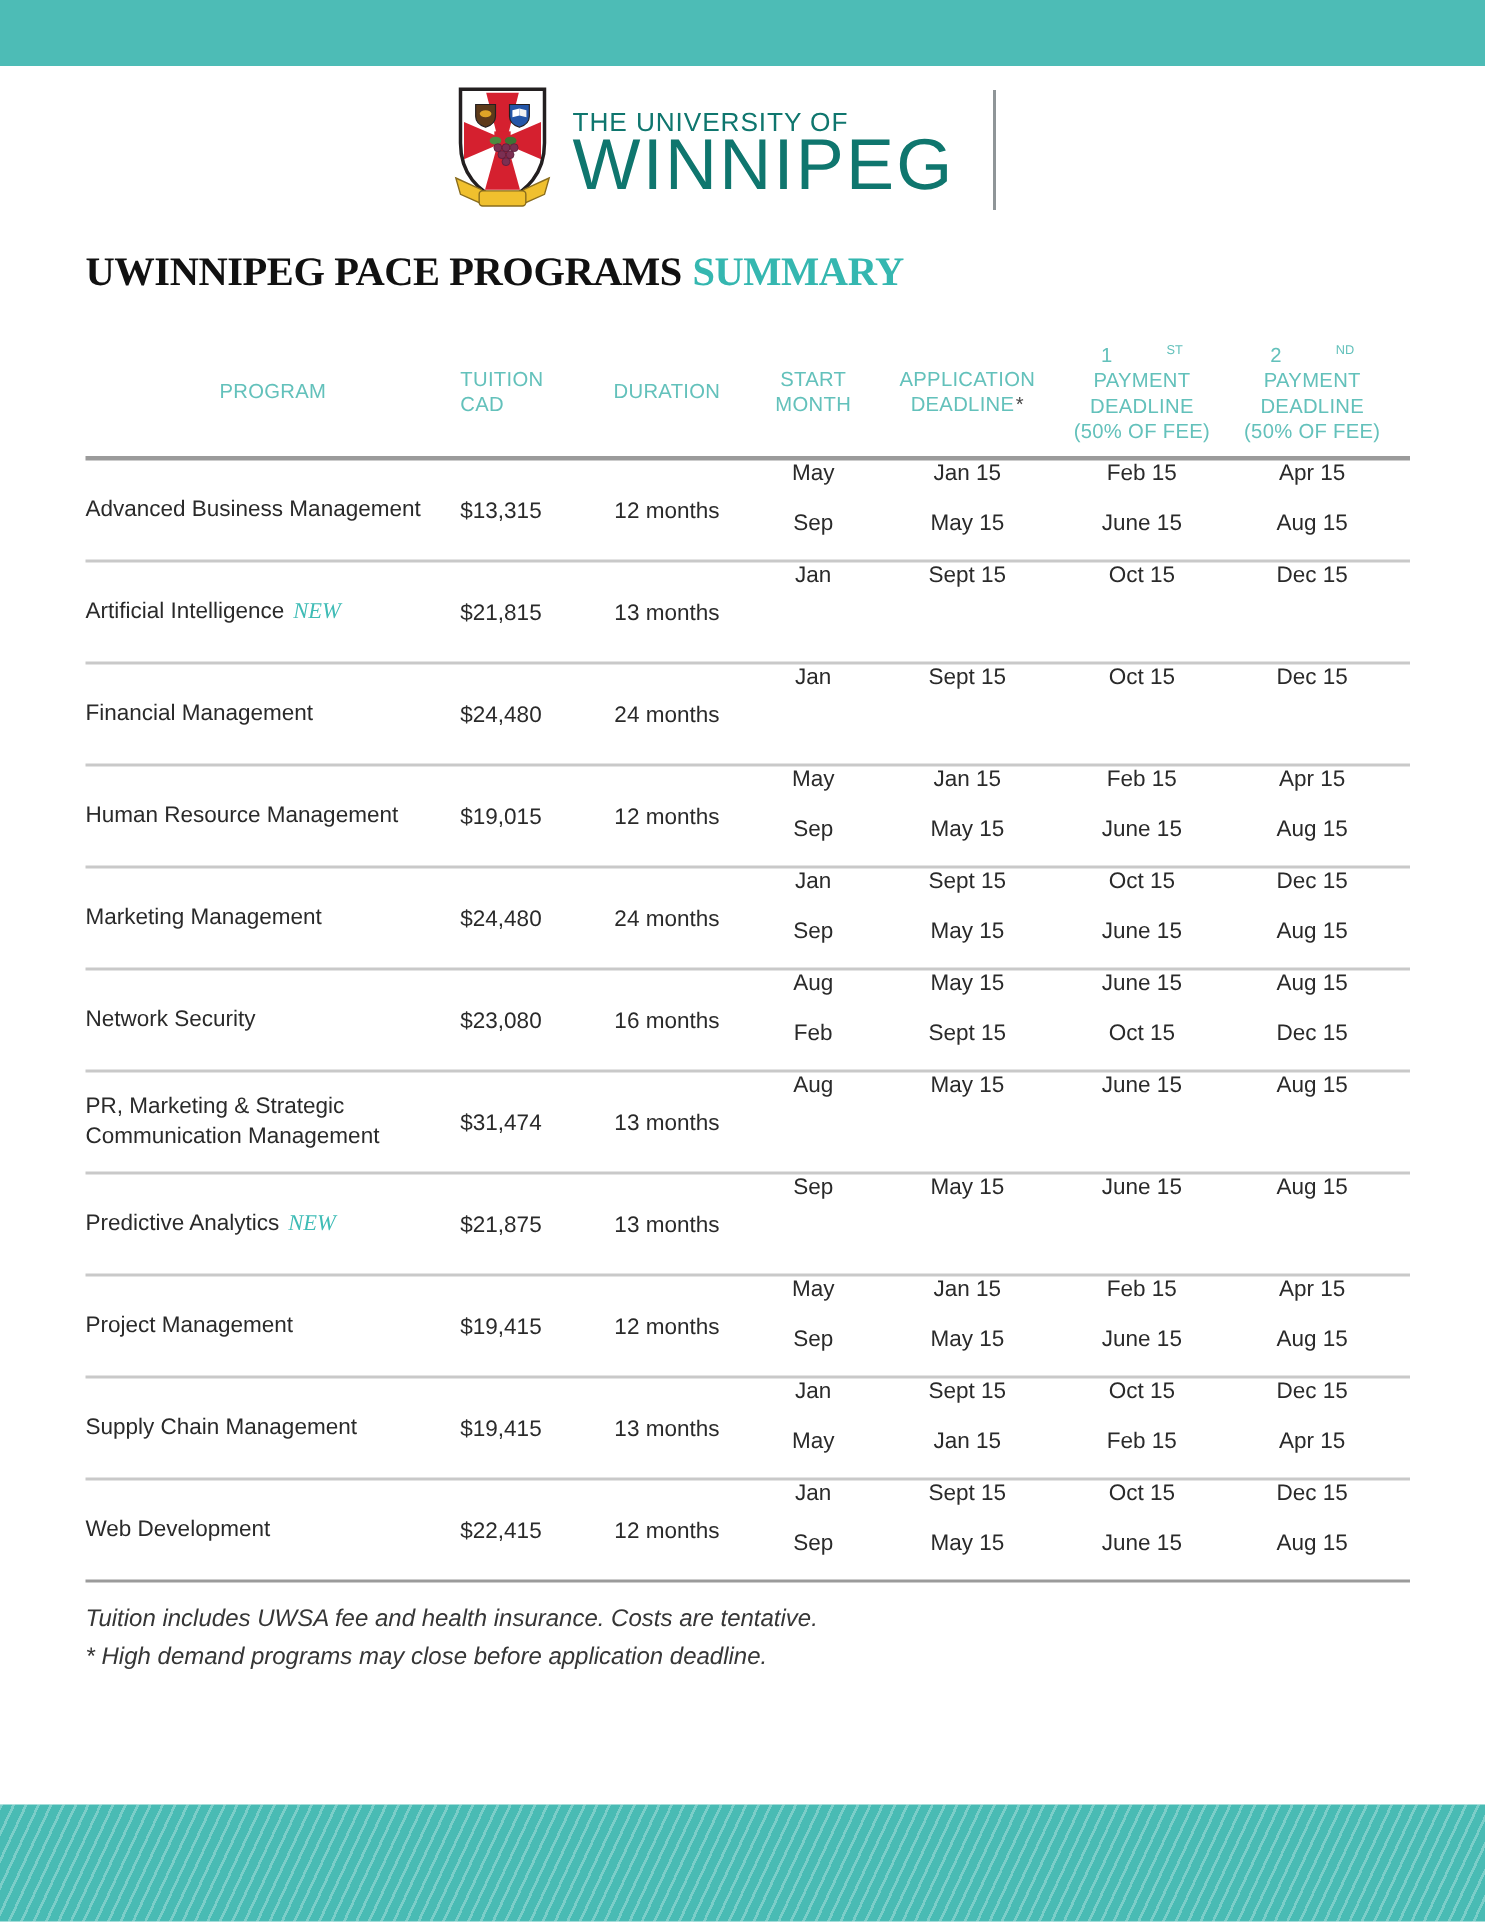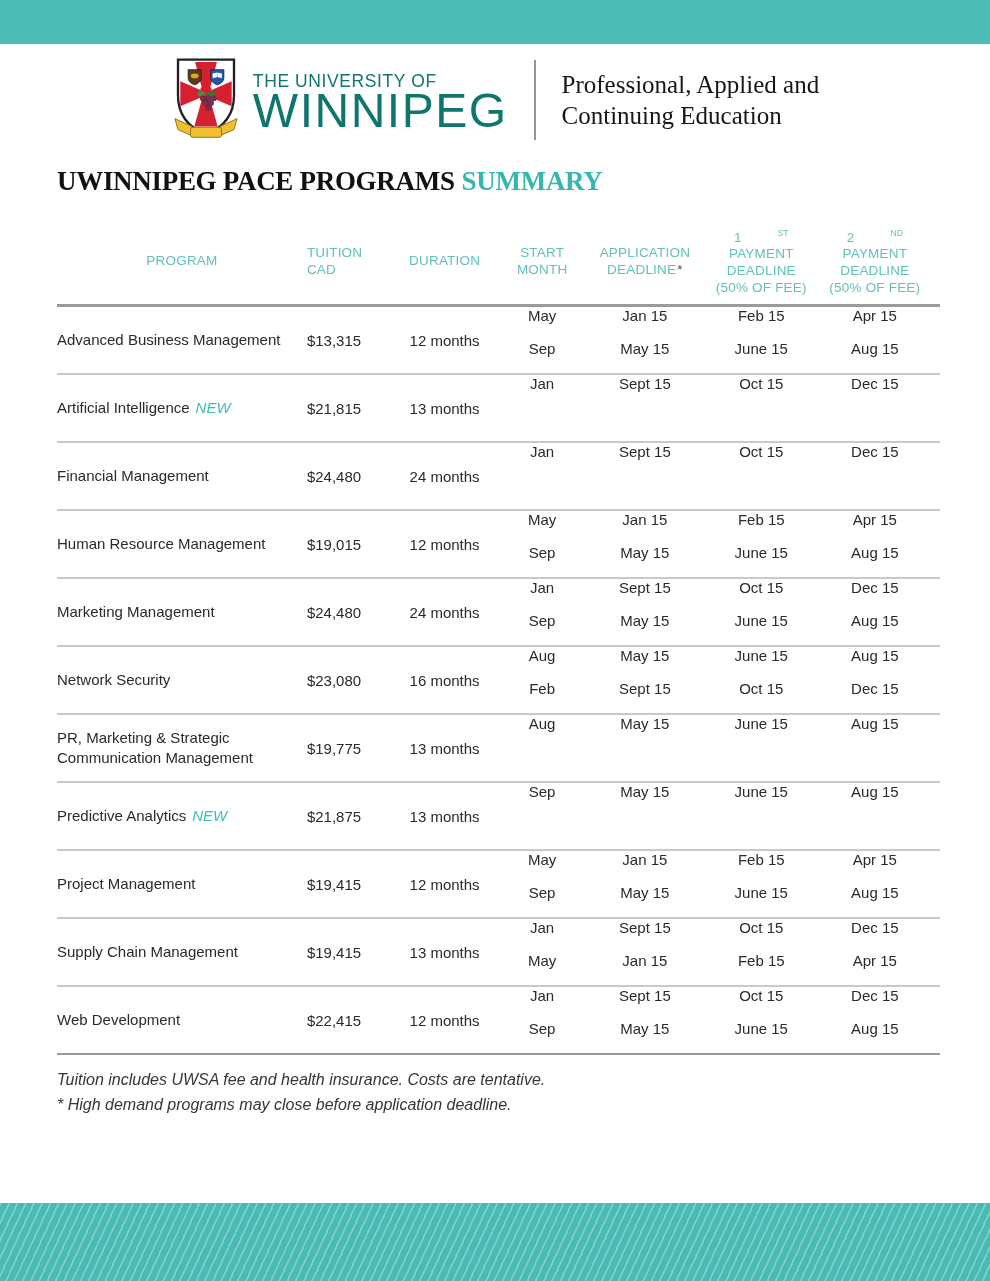--- a/index.html
+++ b/index.html
@@ -47,21 +47,21 @@
   .ic-start { width:16.1%; text-align:center; }
   .ic-app   { width:31.4%; text-align:center; }
   .ic-p1    { width:22.4%; text-align:center; }
   .ic-p2    { width:30.1%; text-align:center; }
   .thead .intakes-area { flex-direction:row; align-items:center; }
   .thead .hc { display:block; }
   .trow { display:flex; align-items:center; min-height:68px; border-bottom:2px solid #c9c9c9;
           font-size:15px; color:#2a2a2a; }
   .trow:last-child { border-bottom:2px solid #9b9b9b; }
   .cell.c-program { padding-right:14px; line-height:20px; }
-  .new { color:#3fbcb6; font-style:italic; margin-left:6px; }
+  .new { color:#3fbcb6; font-style:italic; margin-left:6px;font-family:Liberation Serif, serif; }
   
   .notes { margin-top:12px; font-style:italic; font-size:16px; line-height:25px; color:#363636; }
 </style>
 </head>
 <body>
 
 <div class="topband"></div>
 
 <header class="brand">
   <svg class="crest" viewBox="0 0 90 112" aria-hidden="true">
@@ -100,24 +100,20 @@
       <path d="M5,80 L27,90 L27,102 L9,94 Z"></path>
       <path d="M85,80 L63,90 L63,102 L81,94 Z"></path>
       <rect x="25" y="91" width="40" height="13" rx="3"></rect>
     </g>
   </svg>
   <div class="uni-name">
     <div class="uni-line1">THE UNIVERSITY OF</div>
     <div class="uni-line2">WINNIPEG</div>
   </div>
   <div class="brand-divider"></div>
-  <div class="division">
-    <div>Professional, Applied and</div>
-    <div>Continuing Education</div>
-  </div>
 </header>
 
 <main class="container">
   <h1 class="title"><span>UWINNIPEG PACE PROGRAMS</span><span class="accent">SUMMARY</span></h1>
 
   <div class="ptable">
 
     <div class="thead">
       <div class="hc c-program">PROGRAM</div>
       <div class="hc c-tuition">
@@ -252,21 +248,21 @@
           <div class="icell ic-start">Feb</div>
           <div class="icell ic-app">Sept 15</div>
           <div class="icell ic-p1">Oct 15</div>
           <div class="icell ic-p2">Dec 15</div>
         </div>
       </div>
     </div>
 
     <div class="trow">
       <div class="cell c-program"><span>PR, Marketing &amp; Strategic Communication Management</span><span class="new"></span></div>
-      <div class="cell c-tuition">$19,775</div>
+      <div class="cell c-tuition">$31,474</div>
       <div class="cell c-duration">13 months</div>
       <div class="intakes-area">
         <div class="intake">
           <div class="icell ic-start">Aug</div>
           <div class="icell ic-app">May 15</div>
           <div class="icell ic-p1">June 15</div>
           <div class="icell ic-p2">Aug 15</div>
         </div>
       </div>
     </div>

